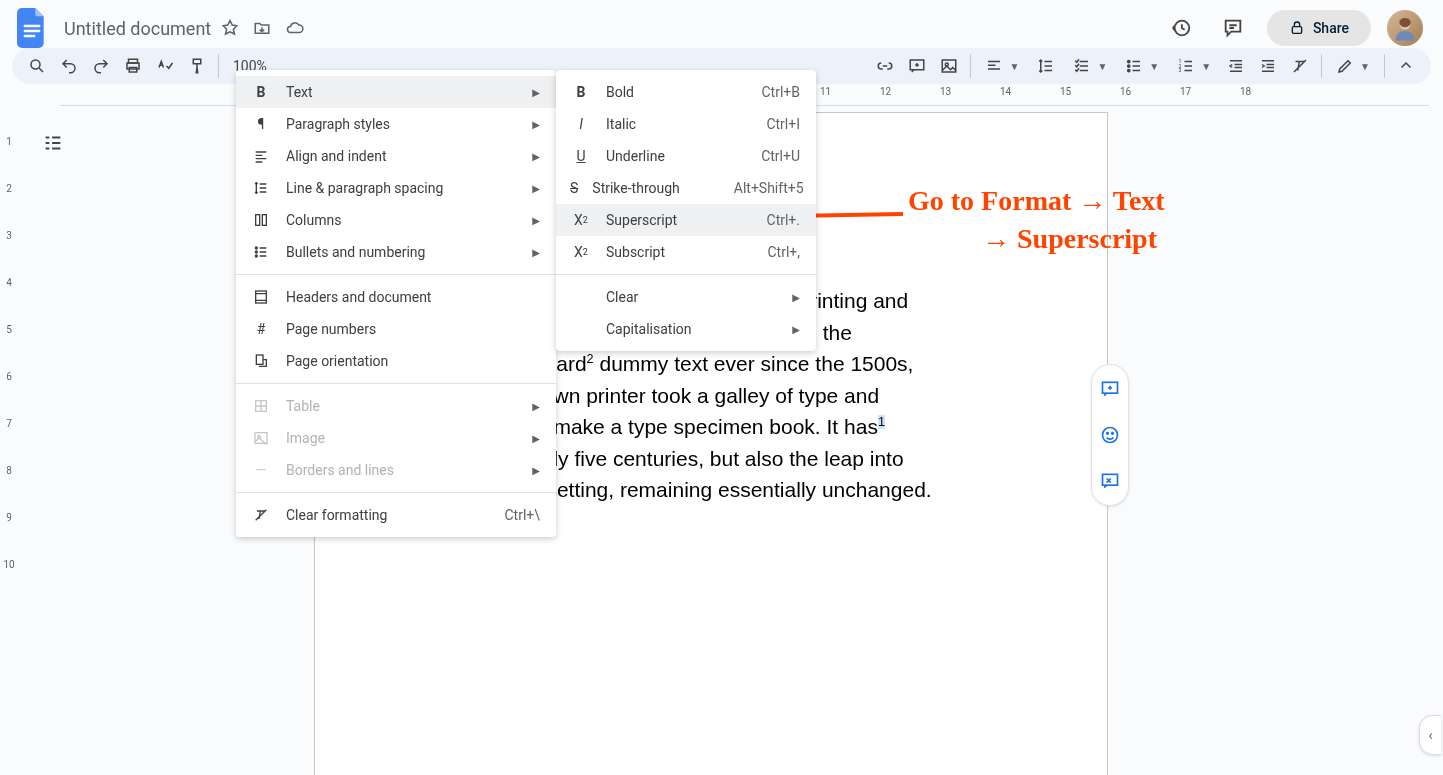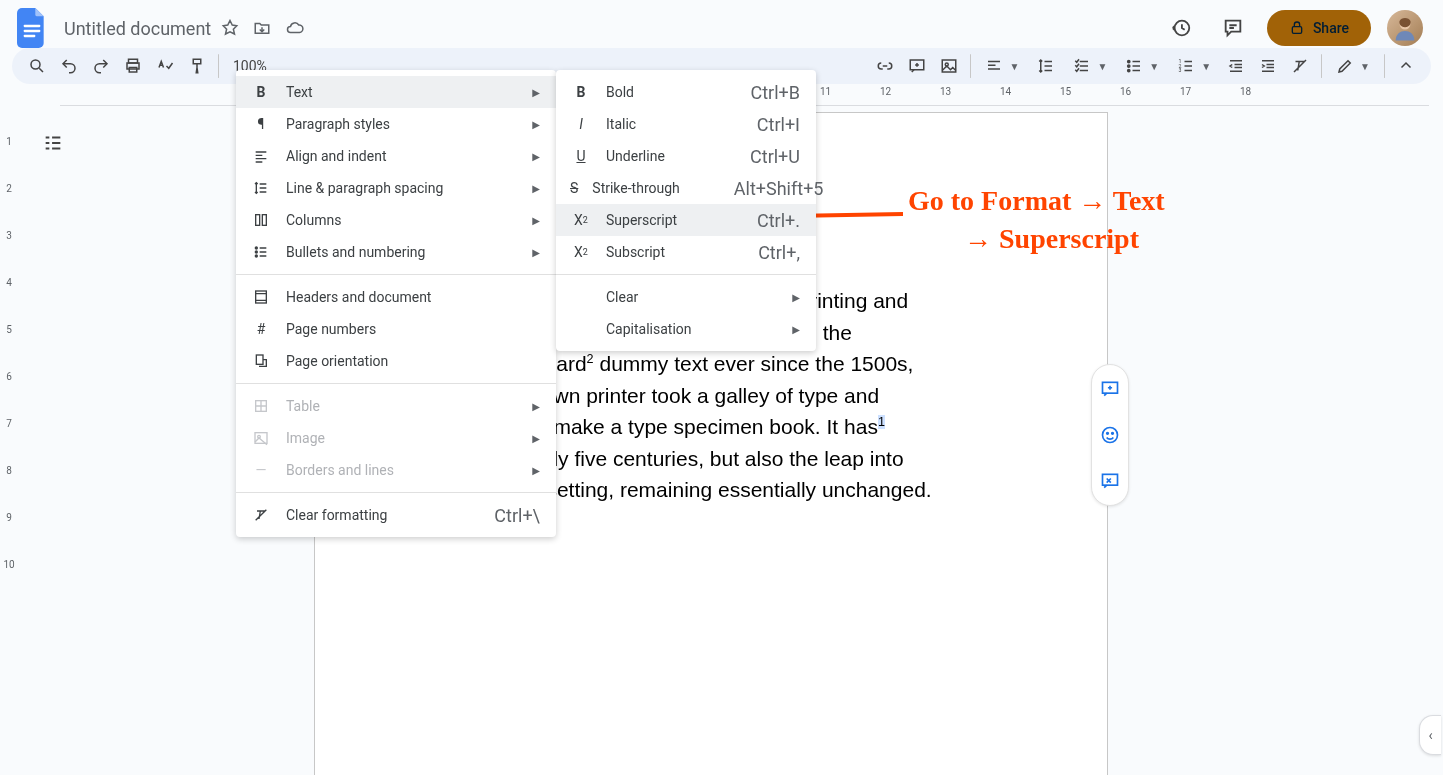--- a/index.html
+++ b/index.html
@@ -13,21 +13,21 @@
 .title-area { flex: 1; display:flex; flex-direction:column; }
 .title-row { display:flex; align-items:center; gap:10px; padding-left:4px;}
 .doc-title { font-size: 18px; color:#5f6368; }
 .title-icons { display:flex; gap:14px; color:#5f6368; }
 .title-icons span { cursor:pointer; display:inline-flex; }
 .menubar { display:flex; gap:2px; padding: 2px 0 6px 4px; }
 .menubar .mi { padding: 4px 8px; border-radius:4px; cursor:pointer; font-size:14px; color:#202124;}
 .menubar .mi.active { background:#e8ebee; }
 .header-right { display:flex; align-items:center; gap:16px; padding-right:8px; }
 .icon-btn { width:36px; height:36px; border-radius:50%; display:flex; align-items:center; justify-content:center; color:#444; cursor:pointer;}
-.share-btn { background:#a16207; color:#001d35; border-radius:40px; padding:10px 22px; display:flex; align-items:center; gap:8px; font-weight:500; cursor:pointer;}
+.share-btn { background:#e5e5e5; color:#001d35; border-radius:40px; padding:10px 22px; display:flex; align-items:center; gap:8px; font-weight:500; cursor:pointer;}
 .avatar { width:36px; height:36px; border-radius:50%; background: linear-gradient(135deg,#d7b899,#a37d54); display:flex; align-items:center; justify-content:center; overflow:hidden;}
 .avatar svg{width:28px;height:28px;}
 
 
 .toolbar-wrap { background:#edf2fa; border-radius:28px; margin:0 12px 0 12px; padding:3px 10px; display:flex; align-items:center; gap:2px; }
 .tb { width:30px; height:30px; display:flex; align-items:center; justify-content:center; color:#444; border-radius:4px; cursor:pointer; }
 .tb.sep { width:1px; height:24px; background:#c7c7c7; margin:0 4px; cursor:default;}
 .tb.wide { width:auto; padding:0 8px; font-size:14px; gap:4px;}
 .toolbar-right { margin-left:auto; display:flex; align-items:center; gap:2px; }
 
@@ -43,21 +43,21 @@
 .page { position:absolute; left:314px; top:6px; width:794px; height:760px; background:#fff; border:1px solid #c7c7c7; padding:172px 96px 40px 96px; font-family: Arial, sans-serif; font-size:21px; color:#000; line-height:1.5;}
 .page .sup { font-size:0.6em; vertical-align:super;}
 .page .cursor-highlight { background:#cce0ff;}
 
 
 .menu { position:absolute; background:#fff; box-shadow:0 2px 6px rgba(0,0,0,.2); border-radius:4px; padding:6px 0; font-size:14px; color:#3c4043; z-index:100;}
 .menu .row { display:flex; align-items:center; gap:14px; padding:6px 16px 6px 14px; height:32px; cursor:pointer;}
 .menu .row.hover { background:#eef0f2;}
 .menu .row .ic { width:22px; display:flex; align-items:center; justify-content:center; color:#3c4043;}
 .menu .row .lbl { flex:1; white-space:nowrap;}
-.menu .row .sc { color:#5f6368; font-size:18px; margin-left:40px;}
+.menu .row .sc { color:#5f6368; font-size:14px; margin-left:40px;}
 .menu .row .ar { color:#5f6368; font-size:10px; margin-left:auto;}
 .menu .row.disabled { color:#b0b2b6; cursor:default;}
 .menu .row.disabled .ic{color:#c5c7cb;}
 .menu hr { border:none; border-top:1px solid #e0e0e0; margin:6px 0;}
 .menu.format { left:236px; top:70px; width:320px;}
 .menu.text { left:556px; top:70px; width:260px;}
 .menu.text .row.hover-super { background:#eef0f2;}
 
 
 .side-actions { position:absolute; right:314px; top:258px; display:flex; flex-direction:column; align-items:center; background:#fff; border:1px solid #e2e2e2; border-radius:24px; padding:8px 2px; gap:14px; box-shadow:0 1px 3px rgba(0,0,0,.1);}
@@ -509,14 +509,14 @@
 <svg class="arrow-svg" style="left:678px; top:196px;" width="230" height="40">
   <defs>
       <marker id="ah" markerWidth="12" markerHeight="12" refX="2" refY="5" orient="auto">
         <path d="M10 0 L0 5 L10 10 z" fill="#ff4400"></path>
       </marker>
     </defs>
   <line x1="225" y1="18" x2="8" y2="22" stroke="#ff4400" stroke-width="4" marker-end="url(#ah)"></line>
 </svg>
 <div class="annotation" style="left:908px; top:182px;">
   <div>Go to Format → Text</div>
-  <div style="margin-left:56px">→ Superscript</div>
+  <div style="margin-left:74px">→ Superscript</div>
 </div>
 
 </body></html>

